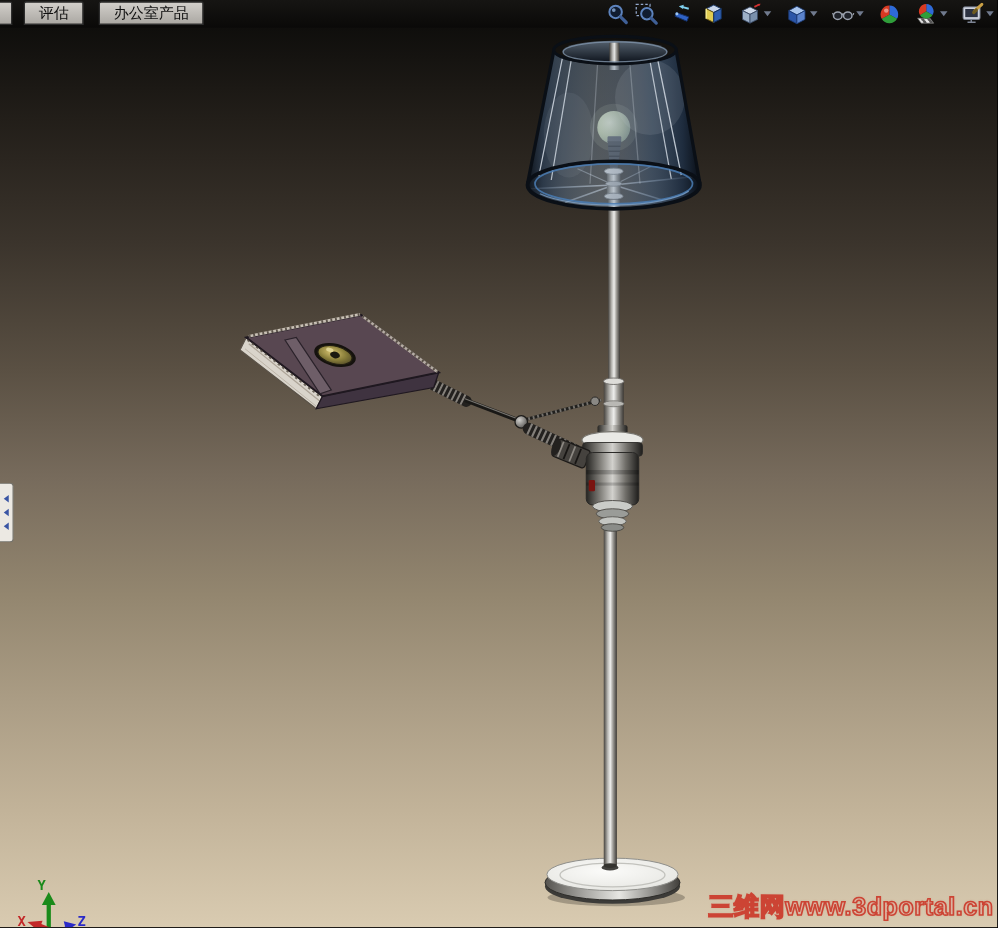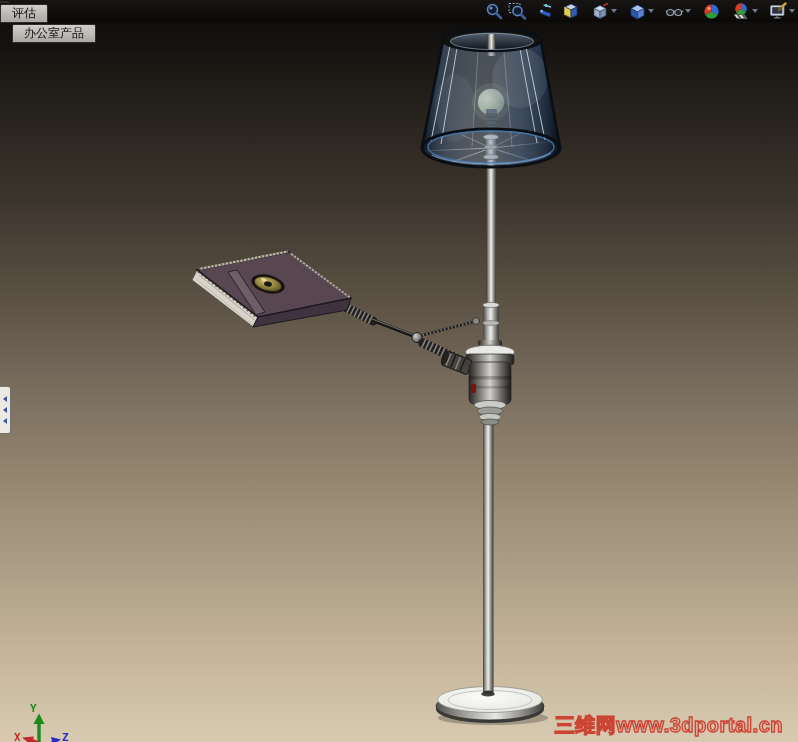--- a/index.html
+++ b/index.html
@@ -1,20 +1,20 @@
 <!DOCTYPE html>
 <html><head>
 <meta charset="utf-8">
 <style>
   html,body{margin:0;padding:0;background:#000;}
   .screen{position:relative;width:798px;height:742px;overflow:hidden;background:#0b0a09;font-family:"Liberation Sans",sans-serif;}
 
   
   .topbar{position:absolute;left:0;top:0;width:798px;height:22px;background:linear-gradient(#161513,#0a0908);z-index:10;display:flex;align-items:flex-start;}
-  .tabs{display:flex;align-items:flex-start;height:22px;flex-direction:column;}
+  .tabs{display:flex;align-items:flex-start;height:22px;}
   .tab{height:17px;margin-top:1px;padding:0 11px;display:flex;align-items:center;font-size:12px;color:#101010;background:linear-gradient(#d2cfca,#aba8a3);border:1px solid #2c2c2c;border-radius:2px 2px 0 0;white-space:nowrap;cursor:default;}
   .tab-sliver{width:9px;height:17px;margin-top:1px;margin-right:9px;background:linear-gradient(#d2cfca,#aba8a3);border:1px solid #2c2c2c;border-left:none;border-radius:0 2px 0 0;}
   .tab + .tab{margin-left:12px;}
 
   .viewtools{position:absolute;right:2px;top:0;height:22px;display:flex;align-items:center;gap:2px;}
   .vt-btn{display:flex;align-items:center;height:20px;padding:0 1px;border-radius:2px;}
   .vt-btn svg{width:19px;height:19px;display:block;}
   .caret{width:0;height:0;border-left:3px solid transparent;border-right:3px solid transparent;border-top:4px solid #707a8e;margin-left:1px;}
   .gap{margin-left:7px;}
 
@@ -25,21 +25,21 @@
 
   
   .panel-collapse{position:absolute;left:0;top:364px;width:10px;height:46px;background:#ece9e3;border:1px solid #75736c;border-left:none;border-radius:0 3px 3px 0;display:flex;flex-direction:column;justify-content:center;align-items:center;gap:5px;cursor:pointer;}
   .tri-left{width:0;height:0;border-top:3px solid transparent;border-bottom:3px solid transparent;border-right:4px solid #3a55a4;}
 
   
   .triad{position:absolute;left:0;bottom:0;width:120px;height:52px;}
   .triad text{font-family:"DejaVu Sans Mono",monospace;font-size:11px;font-weight:bold;}
 
   
-  .watermark{position:absolute;right:15px;bottom:3px;font-size:20px;font-weight:bold;letter-spacing:.5px;color:rgba(252,240,230,.26);-webkit-text-stroke:1.3px #cc4434;text-shadow:0 0 2px rgba(200,60,45,.35);white-space:nowrap;}
+  .watermark{position:absolute;right:3px;bottom:3px;font-size:20px;font-weight:bold;letter-spacing:.5px;color:rgba(252,240,230,.26);-webkit-text-stroke:1.3px #cc4434;text-shadow:0 0 2px rgba(200,60,45,.35);white-space:nowrap;}
 </style>
 </head>
 <body>
 
 <div class="screen">
 
   <div class="topbar">
     <div class="tabs">
       <div class="tab-sliver"></div>
       <div class="tab">

